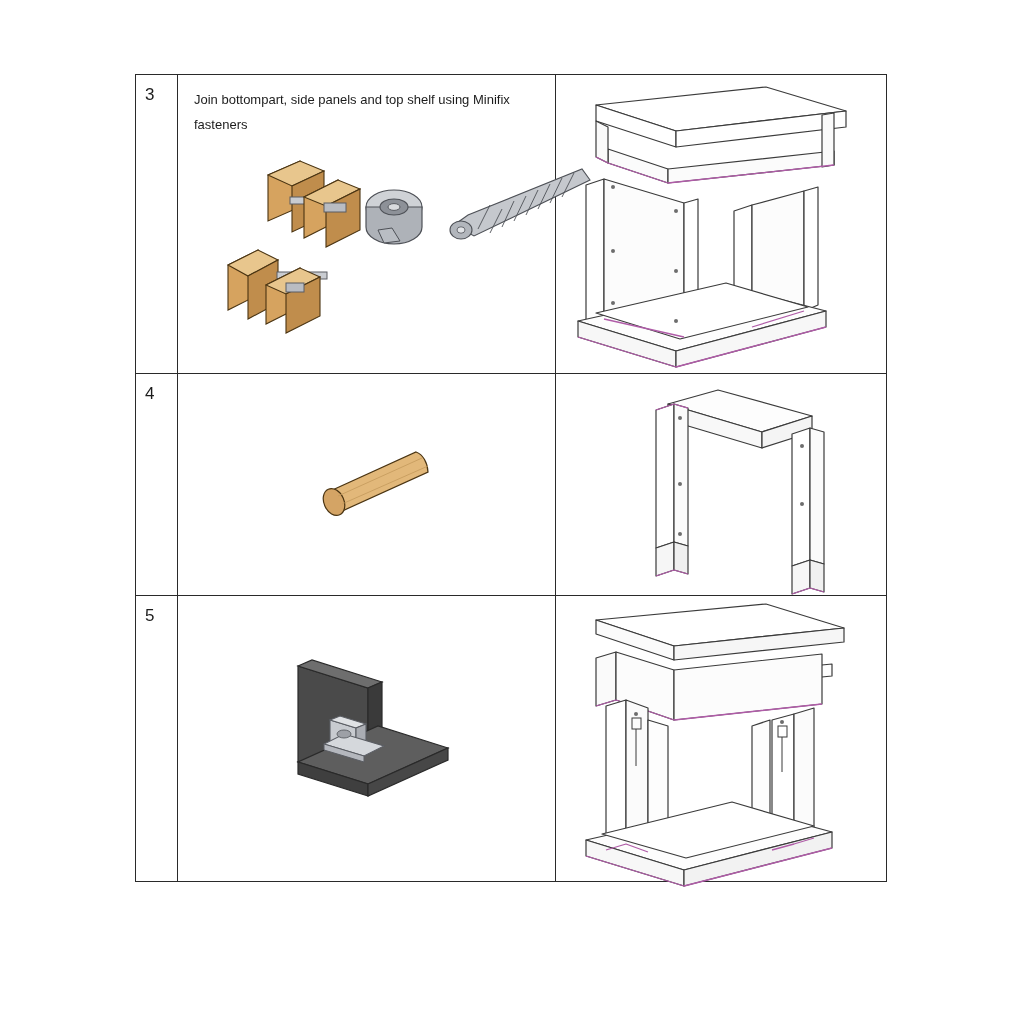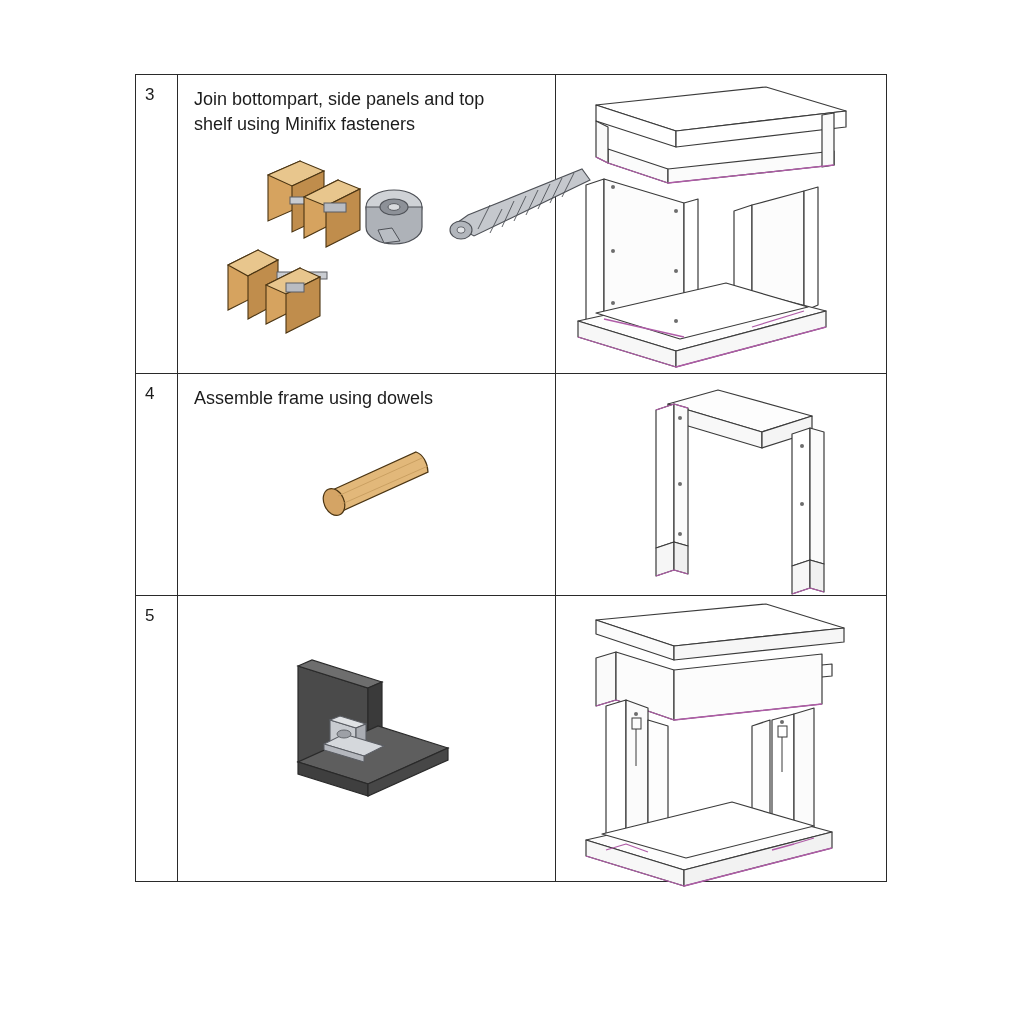--- a/index.html
+++ b/index.html
@@ -53,21 +53,21 @@
     border-right: 1.6px solid #2a2a2a;
     position: relative;
     padding: 12px 16px 0 16px;
   }
   .cell-img {
     flex: 1;
     box-sizing: border-box;
     position: relative;
   }
   .instruction {
-    font-size: 18px;
+    font-size: 13px;
     line-height: 25px;
     color: #1c1c1c;
     max-width: 330px;
   }
   .part-art {
     position: absolute;
     left: 0;
     right: 0;
     top: 60px;
     bottom: 0;
@@ -178,21 +178,20 @@
                 <circle cx="120" cy="246" r="2"></circle>
             </g>
           </svg>
         </div>
       </div>
     </div>
 
     <div class="row row-4">
       <div class="cell-num">4</div>
       <div class="cell-text">
-        <div class="instruction">Assemble frame using dowels</div>
         <div class="part-art">
           <svg width="378" height="150" viewBox="0 0 378 150">
             <g>
               <path d="M150,58 L238,18 A16,22 0 0 1 250,38 L162,78 A16,22 0 0 1 150,58 Z" fill="#e2b87a" stroke="#4a3412" stroke-width="1.2"></path>
               <ellipse cx="156" cy="68" rx="10" ry="14" transform="rotate(-24 156 68)" fill="#d4a465" stroke="#4a3412" stroke-width="1.2"></ellipse>
               <g stroke="#c49a5c" stroke-width="1" fill="none" opacity="0.8">
                 <path d="M160,62 L244,24"></path>
                 <path d="M164,70 L250,32"></path>
               </g>
             </g>

